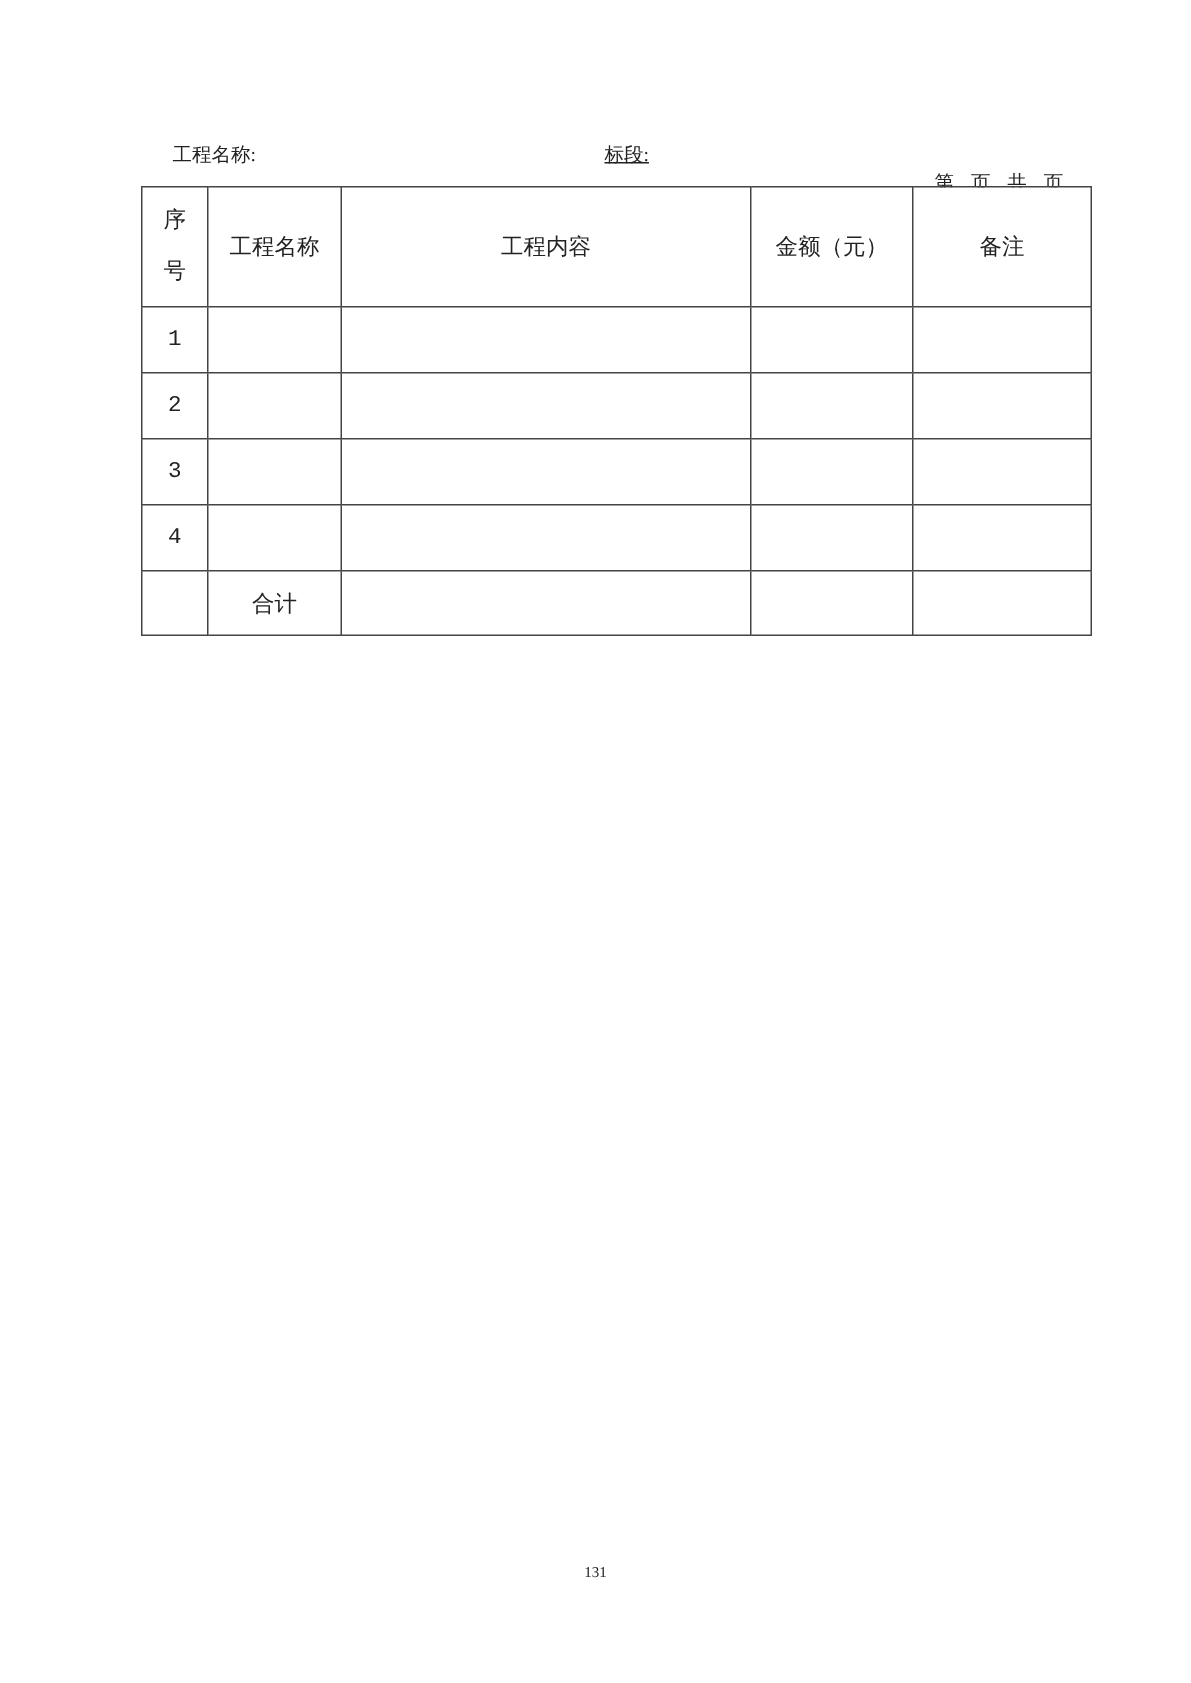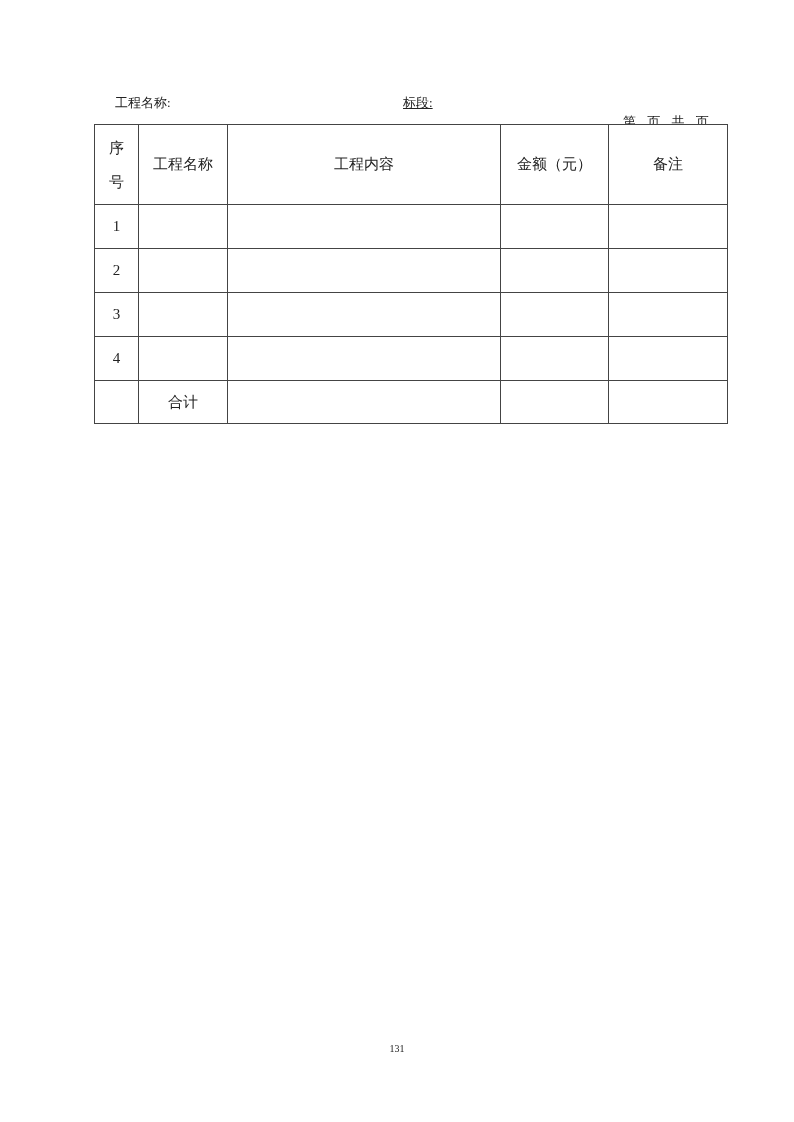--- a/index.html
+++ b/index.html
@@ -36,20 +36,21 @@
   .form-table col.c-content { width: 273px; }
   .form-table col.c-amount  { width: 108px; }
   .form-table col.c-note    { width: 119px; }
   .form-table th, .form-table td {
     border: 1px solid #444444;
     text-align: center;
     vertical-align: middle;
     font-weight: normal;
     padding: 0;
     background: #ffffff;
+    font-family: Liberation Mono, monospace;
   }
   .form-table thead tr { height: 80px; }
   .form-table tbody tr { height: 44px; }
   .form-table tbody tr.total-row { height: 43px; }
   .wrap-vertical {
     display: inline-block;
     width: 1.1em;
     line-height: 34px;
     word-break: break-all;
     text-align: center;

